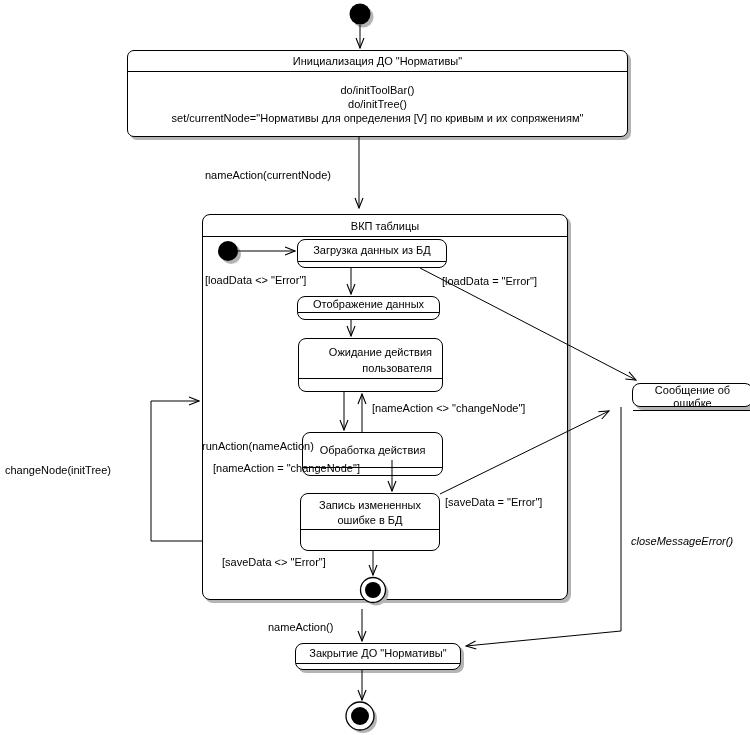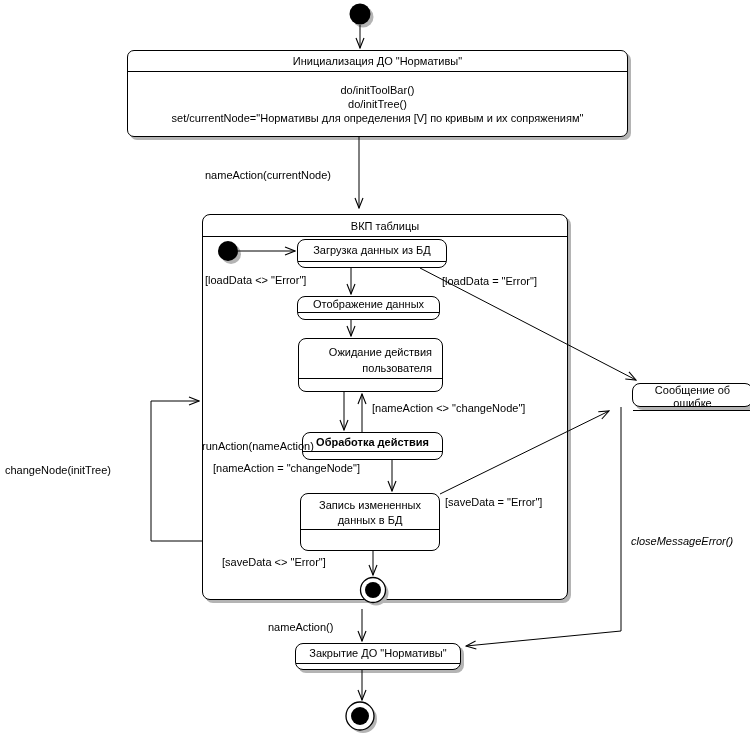--- a/index.html
+++ b/index.html
@@ -28,21 +28,21 @@
   #vkp-box .title{height:21px;border-bottom:1px solid #000;display:flex;align-items:center;justify-content:center;}
   #vkp-box .body{flex:1;}
   
   #load-box{left:297px;top:239px;width:150px;height:29px;}
   #load-box .tail{height:5px;}
   #display-box{left:297px;top:296px;width:143px;height:24px;}
   #display-box .tail{height:6px;}
   #wait-box{left:298px;top:338px;width:145px;height:54px;}
   #wait-box .name{line-height:16px;padding:2px 10px 0 10px;text-align:right;}
   #wait-box .tail{height:12px;}
-  #process-box{left:302px;top:432px;width:141px;height:28px;font-weight:bold;}
+  #process-box{left:302px;top:432px;width:141px;height:44px;}
   #process-box .tail{height:7px;}
   #save-box{left:300px;top:493px;width:140px;height:58px;}
   #save-box .name{line-height:15px;padding:2px 14px 0 14px;}
   #save-box .tail{height:20px;}
   #error-box{left:632px;top:383px;width:121px;height:24px;}
   #error-box .tail{height:5px;}
   #close-box{left:295px;top:643px;width:166px;height:27px;}
   #close-box .tail{height:5px;}
   
   .tlabel{position:absolute;white-space:nowrap;line-height:14px;z-index:1;}
@@ -94,21 +94,21 @@
     <div class="name">Ожидание действия пользователя</div>
     <div class="tail"></div>
   </div>
 
   <div class="state" id="process-box">
     <div class="name">Обработка действия</div>
     <div class="tail"></div>
   </div>
 
   <div class="state" id="save-box">
-    <div class="name">Запись измененных данных в БД</div>
+    <div class="name">Запись измененных ошибке в БД</div>
     <div class="tail"></div>
   </div>
 
   <div class="state shadowed" id="error-box">
     <div class="name">Сообщение об ошибке</div>
     <div class="tail"></div>
   </div>
 
   <div class="state shadowed" id="close-box">
     <div class="name">Закрытие ДО "Нормативы"</div>

